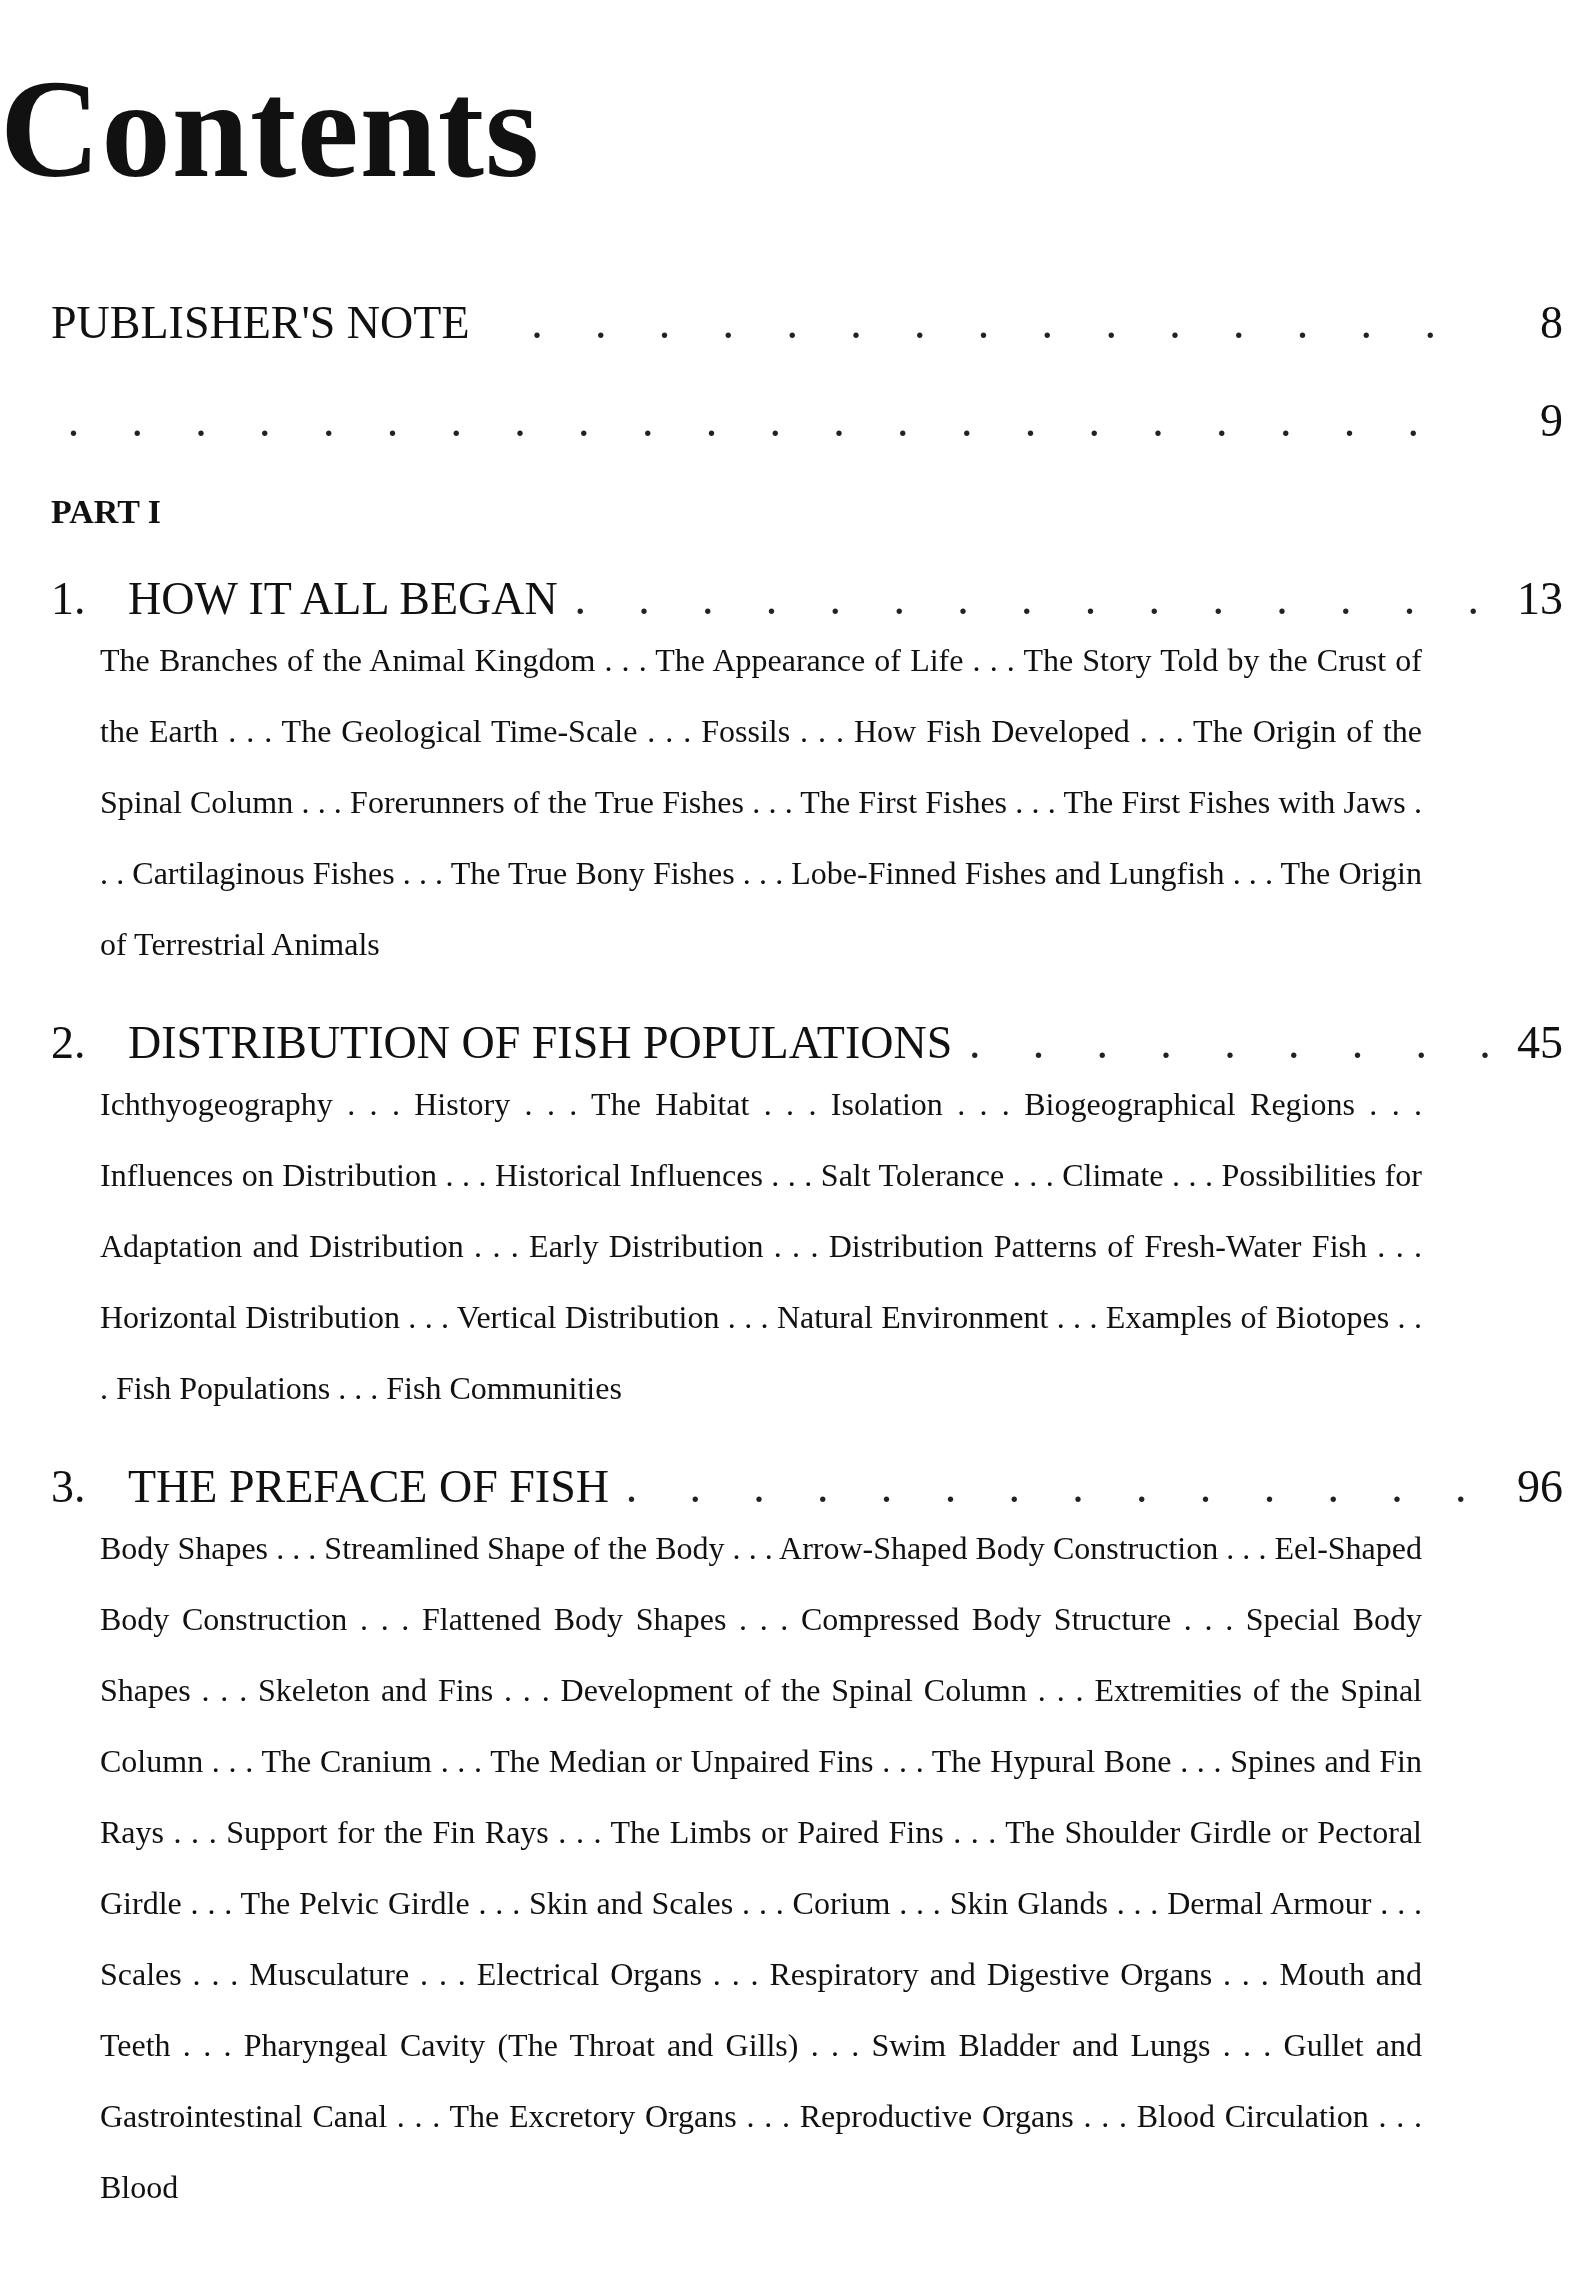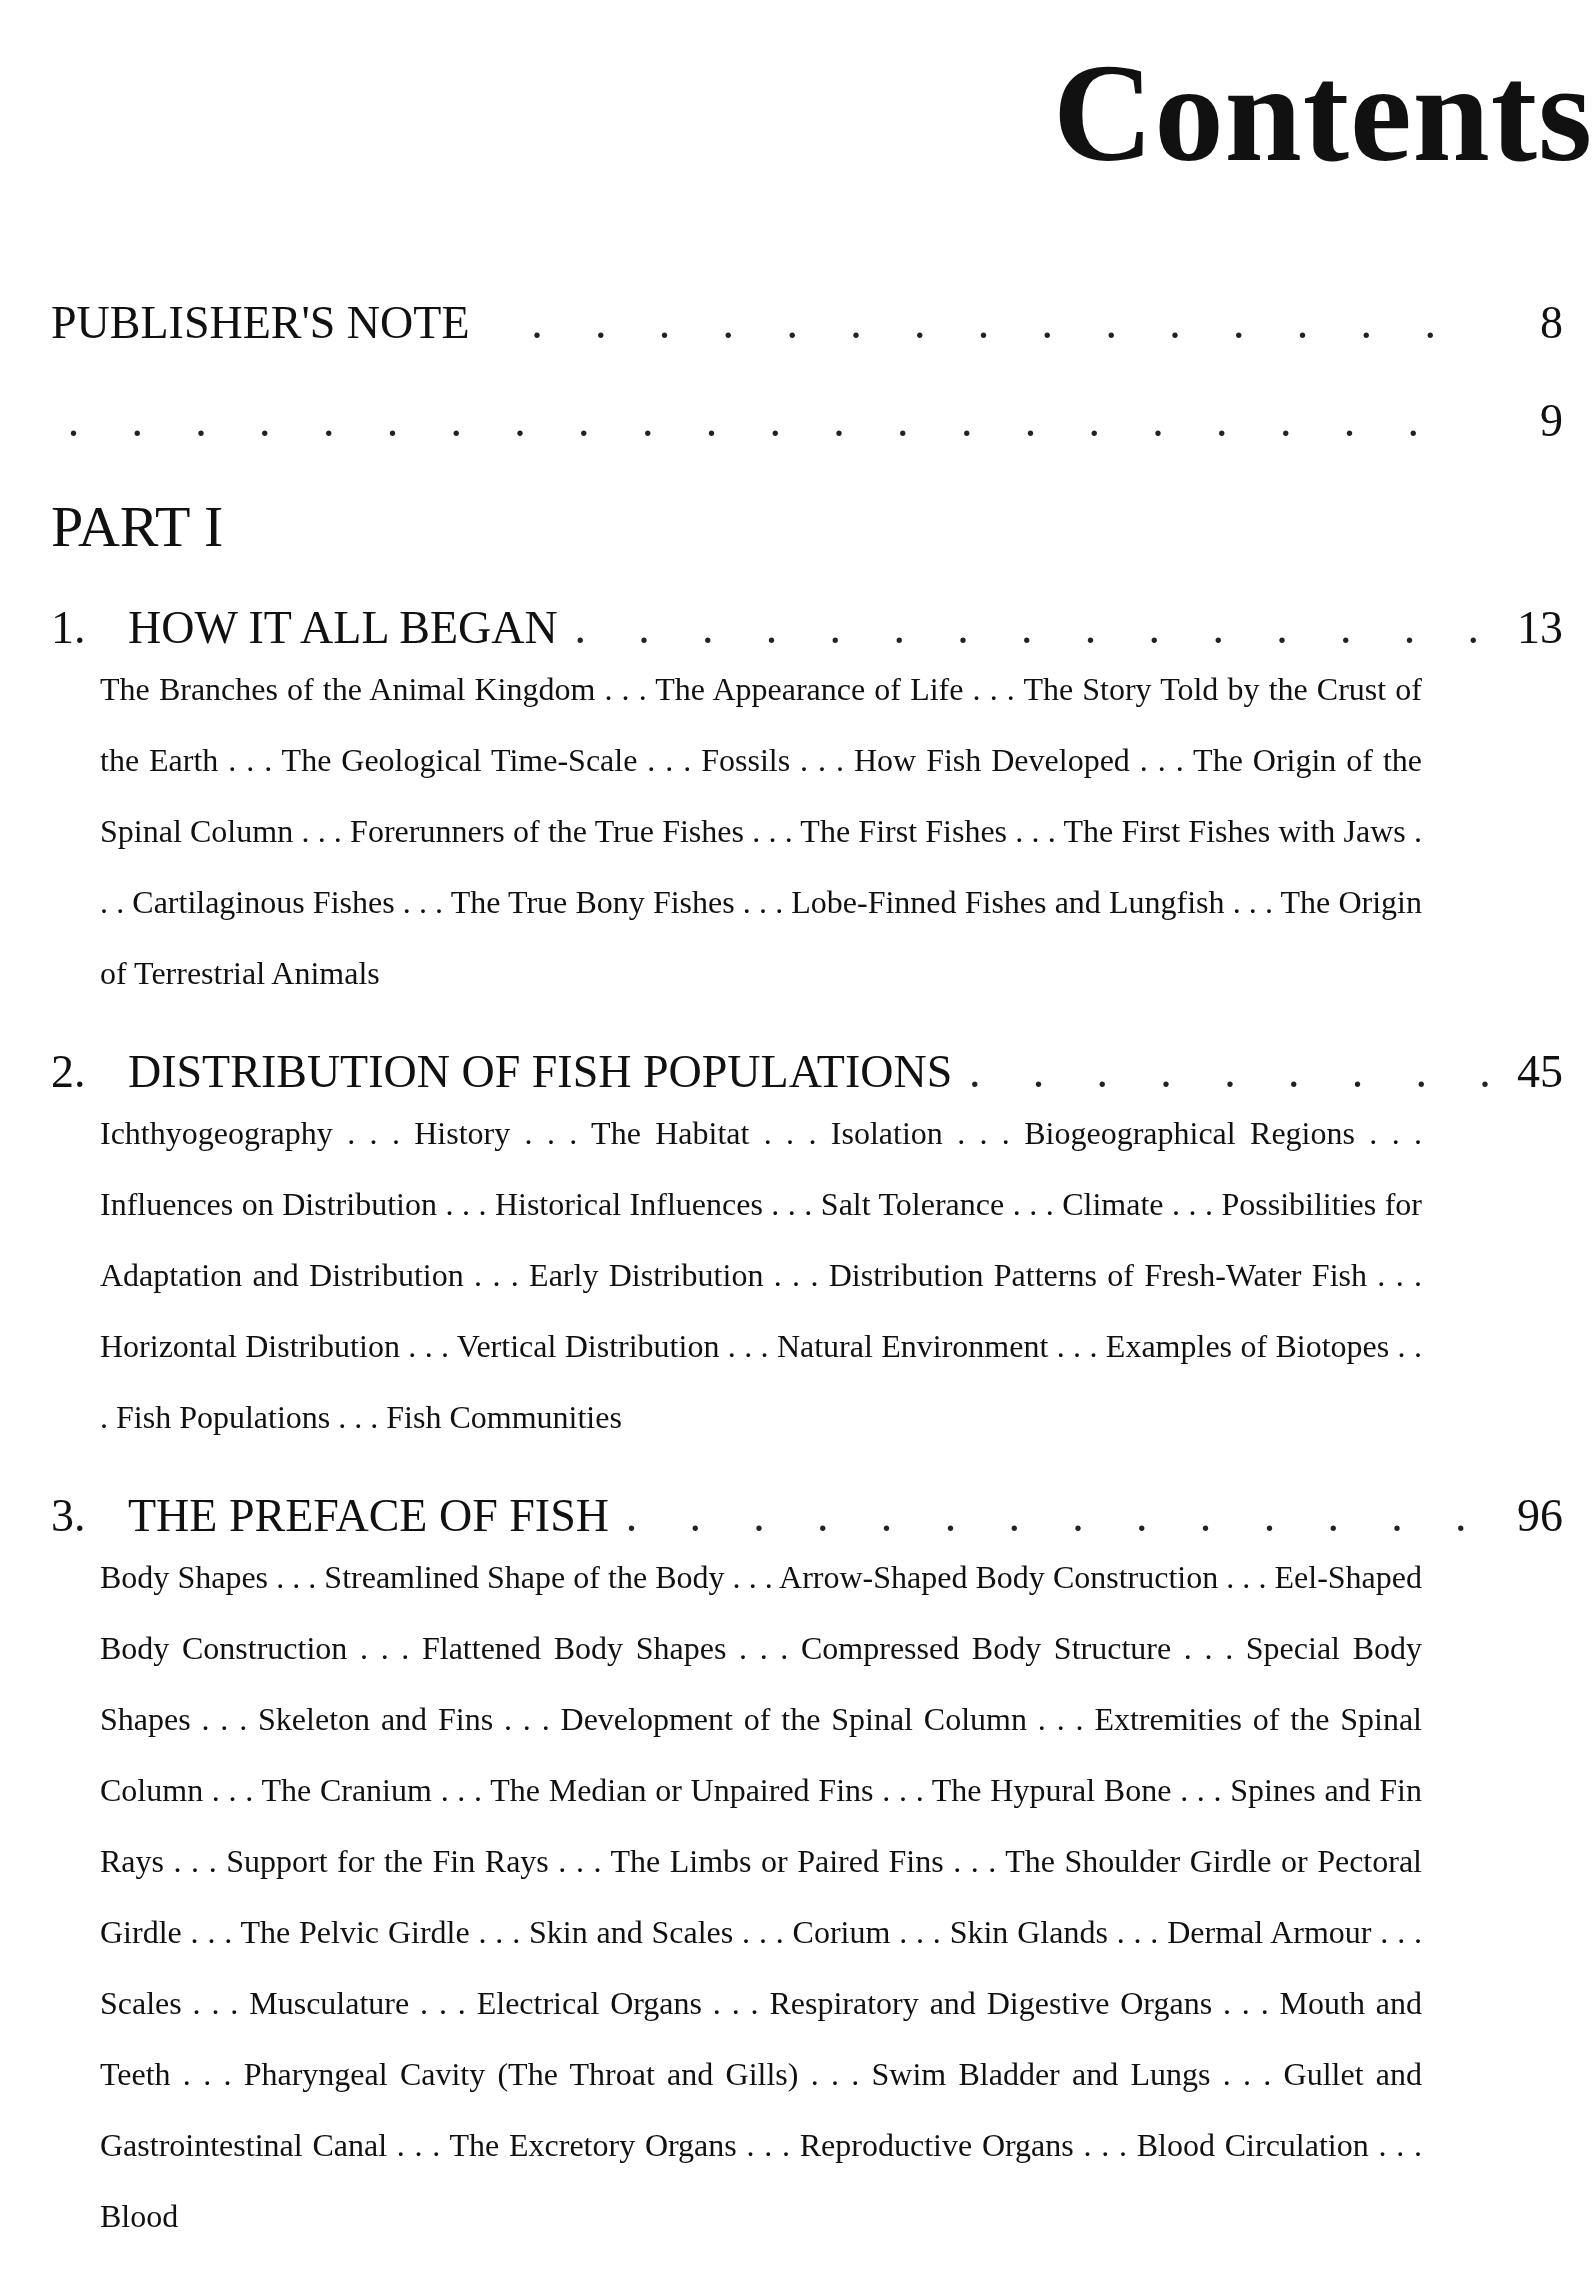--- a/index.html
+++ b/index.html
@@ -1,35 +1,35 @@
 <!DOCTYPE html>
 <html style="font-size:15px"><head>
 <meta charset="utf-8">
 <style>
   html, body { margin: 0; padding: 0; background: #ffffff; }
   body {
     width: 1593px; height: 2290px; overflow: hidden; position: relative;
     font-family: "Liberation Serif", "DejaVu Serif", serif; color: #111;
   }
   .title {
-    position: absolute; top: 44px; left: 0; width: 1593px; text-align: right;
+    position: absolute; top: 60px; left: 0; width: 1593px; text-align: left;
     font-size: 139px; font-weight: bold; letter-spacing: 0.9px; line-height: 1;
   }
   .toc { position: absolute; top: 297px; left: 51px; width: 1512px; }
   .row {
     display: flex; align-items: baseline; font-size: 46px; line-height: 52px;
   }
   .row .label { white-space: nowrap; }
   .row .leader {
     flex: 1; overflow: hidden; white-space: nowrap; letter-spacing: 20.4px;
     margin: 0 16.7px; color: #222;
   }
   .row .page { min-width: 46px; text-align: right; }
   .front { margin-bottom: 46px; gap: 45px; }
-  .part { font-weight: normal; font-size: 58px; margin: 18.6px 0 42px 0; }
+  .part { font-weight: bold; font-size: 34px; margin: 18.6px 0 42px 0; }
   .chapter { margin-bottom: 37px; }
   .chapter .row .num { width: 77px; flex: none; }
   .chapter .desc {
     margin-left: 49px; width: 1322px; font-size: 32px; line-height: 71px;
     text-align: justify; hyphens: manual;
   }
 </style>
 </head>
 <body>
 

